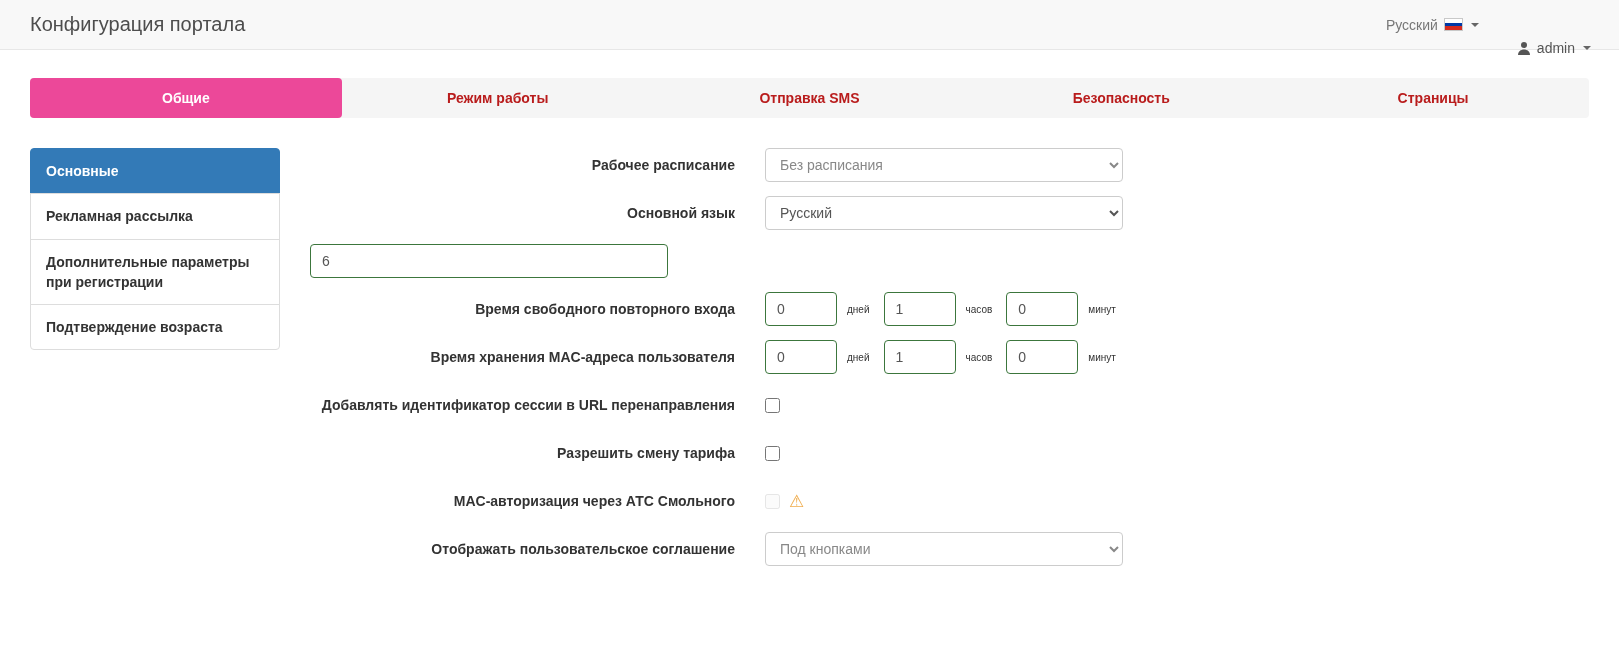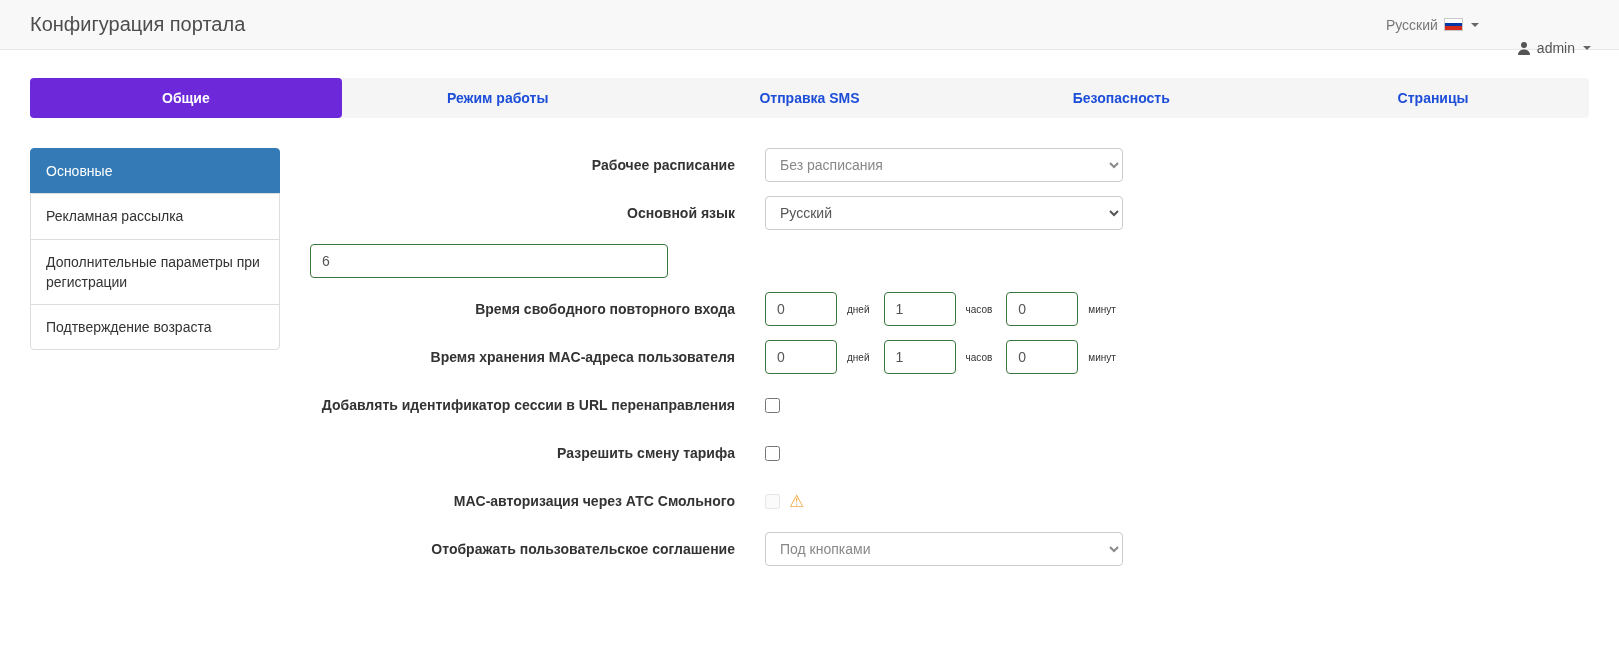--- a/index.html
+++ b/index.html
@@ -69,39 +69,39 @@
     background: #f5f5f5;
     border-radius: 4px;
     margin-bottom: 30px;
   }
   .tab {
     flex: 1;
     text-align: center;
     padding: 12px 0;
     font-weight: 700;
     font-size: 14px;
-    color: #1d4ed8;
+    color: #b91c1c;
     cursor: pointer;
     border-radius: 4px;
   }
   .tab.active {
-    background: #6d28d9;
+    background: #ec4899;
     color: #fff;
     text-align: center;
   }
 
   .main { display: flex; align-items: flex-start; }
 
   
   .sidebar { width: 250px; flex-shrink: 0; }
   .side-item {
     padding: 12px 15px;
     background: #fff;
     border: 1px solid #ddd;
-    font-weight: 400;
+    font-weight: 700;
     font-size: 14px;
     color: #333;
     margin-top: -1px;
     cursor: pointer;
     line-height: 1.45;
   }
   .side-item:first-child { margin-top: 0; border-top-left-radius: 4px; border-top-right-radius: 4px; }
   .side-item:last-child { border-bottom-left-radius: 4px; border-bottom-right-radius: 4px; }
   .side-item.active { background: #337ab7; border-color: #337ab7; color: #fff; }
 

